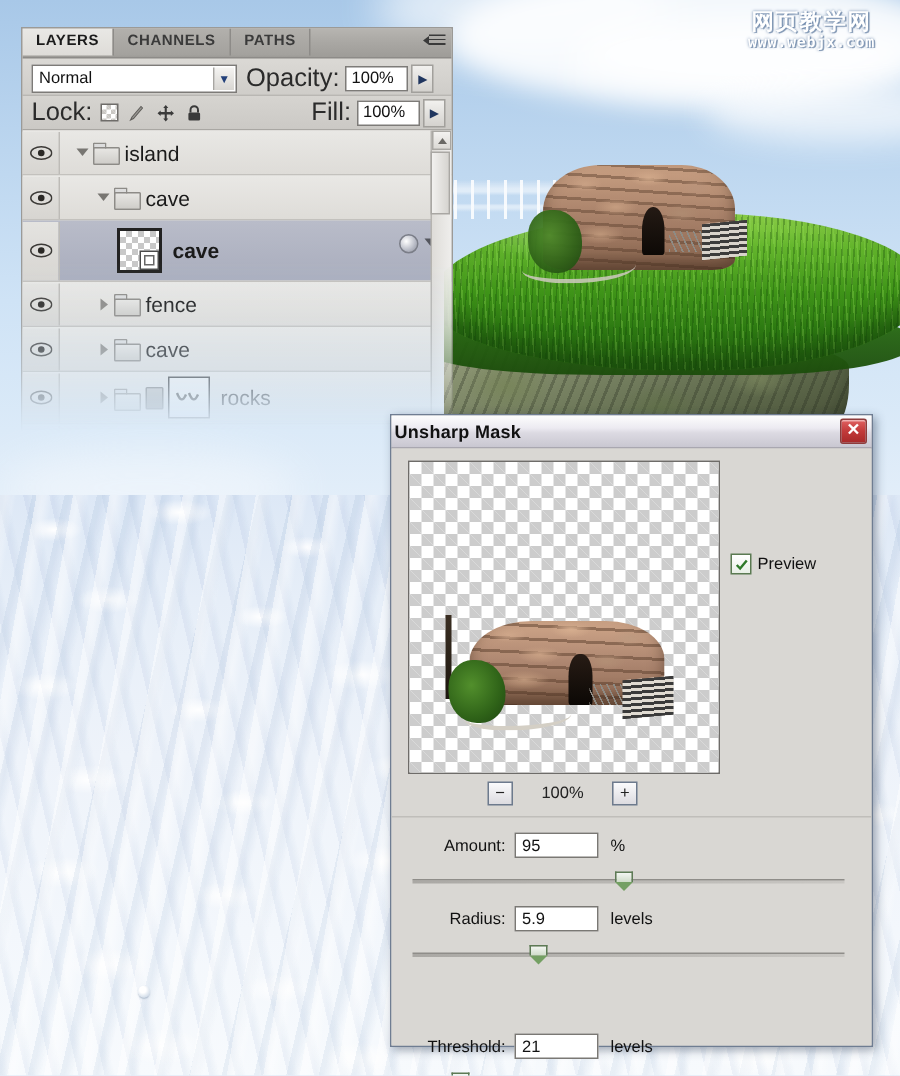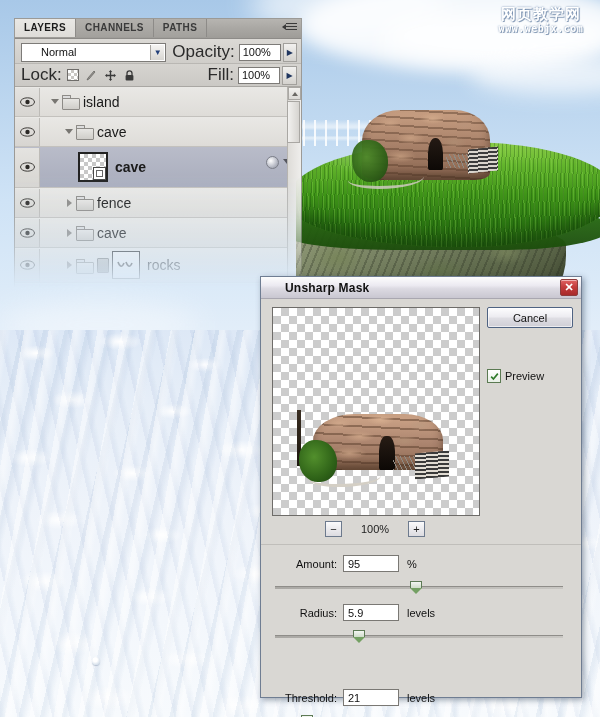--- a/index.html
+++ b/index.html
@@ -219,21 +219,21 @@
   .pm-tri{position:absolute;right:11px;top:2px;width:0;height:0;
     border-top:3px solid transparent;border-bottom:3px solid transparent;border-right:4px solid #3a3a3a;}
 
   .row-blend{
     height:22px;padding:2px 4px 0 6px;display:flex;align-items:center;
     background:linear-gradient(to bottom,#dbd9d5,#cfcdc9);
     border-bottom:1px solid #b9b7b3;
   }
   .blend-select{
     width:130px;height:17px;background:#ffffff;border:1px solid #7d7b78;
-    display:flex;align-items:center;justify-content:space-between;padding:0 1px 0 19px;
+    display:flex;align-items:center;justify-content:space-between;padding:0 1px 0 4px;
     font-size:11px;color:#111;
   }
   .sel-arrow{width:13px;height:15px;display:flex;align-items:center;justify-content:center;
     background:linear-gradient(to bottom,#f5f4f2,#d8d6d2);border-left:1px solid #a8a6a2;color:#23407a;font-size:8px;}
   .lbl{font-size:17px;color:#2b2b2b;margin:0 4px 0 6px;white-space:nowrap;}
   .numbox{
     height:15px;min-width:34px;background:#fff;border:1px solid #7d7b78;
     font-size:11px;color:#111;display:flex;align-items:center;padding:0 3px;
   }
   .spin{
@@ -316,21 +316,21 @@
 
   
   .dialog{
     position:absolute;left:260px;top:276px;width:320px;height:420px;
     background:#d9d7d3;border:1px solid #6f7d92;
     box-shadow:2px 2px 6px rgba(40,55,80,.45);
     font-size:11px;color:#111;
   }
   .dlg-title{
     height:21px;display:flex;align-items:center;justify-content:space-between;
-    padding:0 3px 0 24px;
+    padding:0 3px 0 2px;
     background:linear-gradient(to bottom,#fdfdfd 0%, #eceaf1 40%, #dcdae2 55%, #c9c7d1 100%);
     border-bottom:1px solid #a9a7b0;
     gap:18px;
   }
   .dlg-title-text{font-size:12px;font-weight:bold;color:#111;letter-spacing:.2px;}
   .dlg-close{
     width:16px;height:15px;border:1px solid #8d3b3b;border-radius:2px;
     background:linear-gradient(to bottom,#e06262 0%, #c33b3b 48%, #a82a2a 100%);
     display:flex;align-items:center;justify-content:center;color:#fff;font-size:11px;font-weight:bold;line-height:1;
     box-shadow:inset 0 1px 0 rgba(255,255,255,.5);
@@ -679,21 +679,20 @@
         </div>
       </div>
 
       <div class="zoom-row">
         <span class="zbtn">−</span>
         <span class="zlabel">100%</span>
         <span class="zbtn">+</span>
       </div>
 
       <div class="btns">
-        <div class="dbtn">Cancel</div>
       </div>
       <div class="preview-chk">
         <span class="cbox">
           <svg class="tick" viewBox="0 0 10 10">
               <path d="M1.3 5.2 L3.8 7.8 L8.7 1.8" fill="none" stroke="#2f7a2a" stroke-width="1.8"></path>
             </svg>
         </span>
         <span class="chk-label">Preview</span>
       </div>
 

